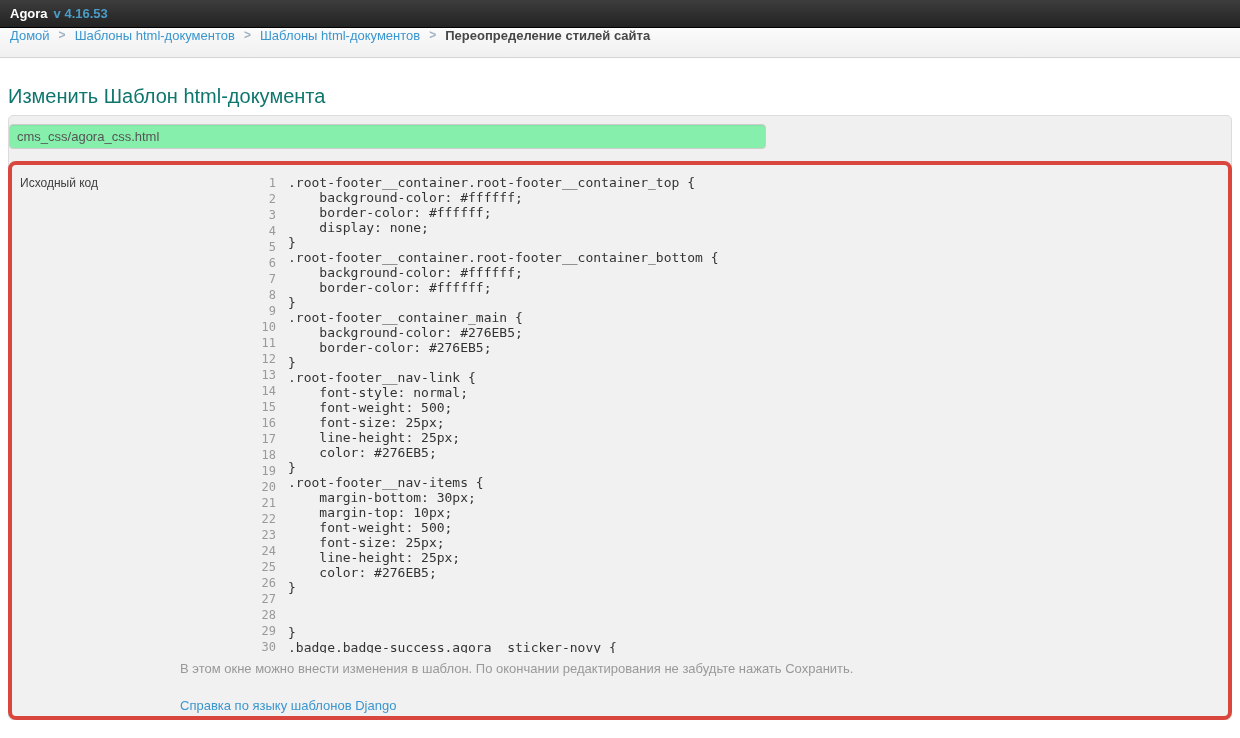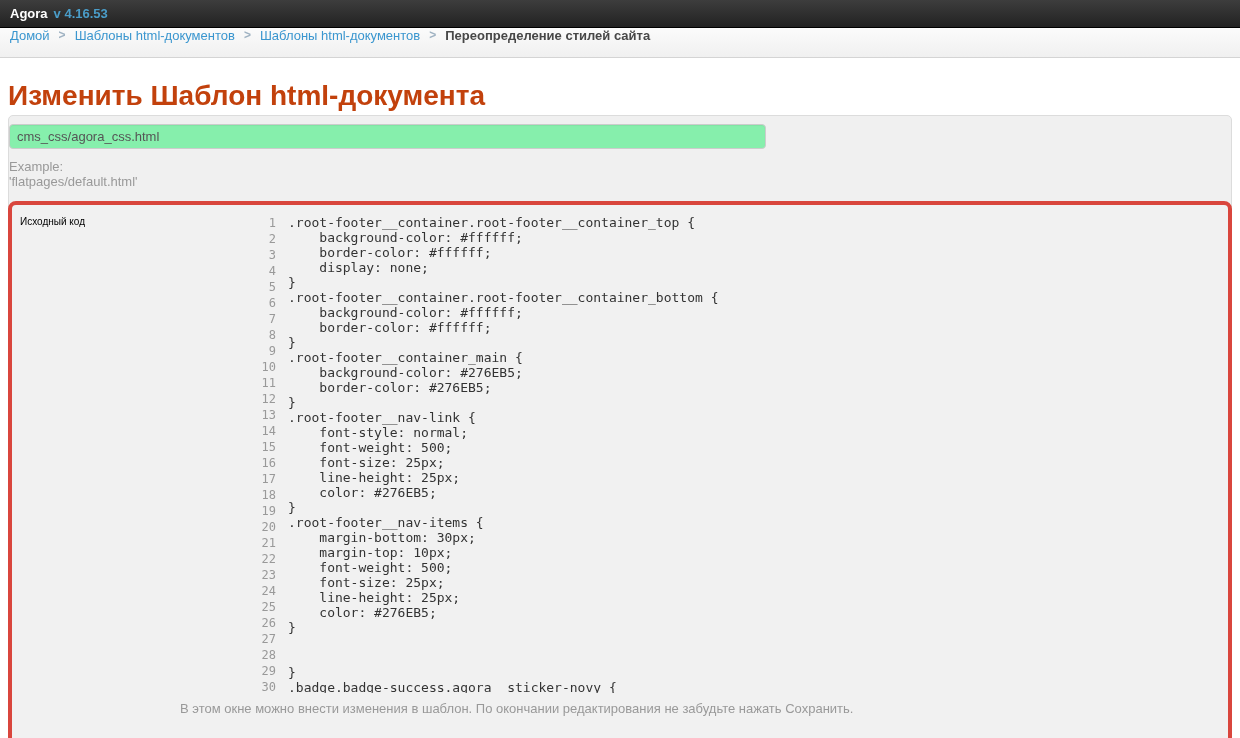--- a/index.html
+++ b/index.html
@@ -30,22 +30,22 @@
     padding: 0 10px;
     font-size: 13px;
   }
   .breadcrumb a.crumb { color: #3a96cf; text-decoration: none; cursor: pointer; }
   .breadcrumb .sep { color: #9fb2c2; font-weight: bold; margin: 0 9px; font-size: 12px; }
   .breadcrumb .crumb-active { color: #474747; font-weight: bold; }
 
   
   .page-title {
     margin: 26px 8px 7px 8px;
-    font-size: 28px; line-height: 24px;
-    font-weight: bold; color: #c2410c;
+    font-size: 20px; line-height: 24px;
+    font-weight: normal; color: #0f766e;
   }
 
   
   .panel {
     margin: 0 8px;
     background: #f0f0f0;
     border: 1px solid #dcdcdc;
     border-radius: 5px;
   }
   .form-row {
@@ -83,21 +83,21 @@
     margin: 0 -1px -1px -1px;
     background: #f1f1f1;
     padding: 10px 0 2px 0;
   }
   .row-source {
     display: grid;
     grid-template-columns: 168px 1fr;
   }
   .row-source .label-col {
     padding: 1px 0 0 8px;
-    font-size: 10px; color: #000000;
+    font-size: 12px; color: #404040;
   }
 
   .editor {
     display: flex;
     height: 478px;
     overflow: hidden;
     cursor: text;
   }
   .editor .gutter {
     width: 96px;
@@ -148,21 +148,20 @@
     <span class="crumb-active">Переопределение стилей сайта</span>
   </div>
 
 <h1 class="page-title">Изменить Шаблон html-документа</h1>
 
 <div class="panel">
 
   <div class="form-row row-name">
     <div class="field-col">
       <input class="text-input" type="text" value="cms_css/agora_css.html" style="">
-      <div class="help-text">Example: 'flatpages/default.html'</div>
     </div>
   </div>
 
   <div class="row-source-wrap">
     <div class="form-row row-source">
       <div class="label-col">Исходный код</div>
       <div class="field-col">
         <div class="editor">
           <div class="gutter">
               <div>1</div>

